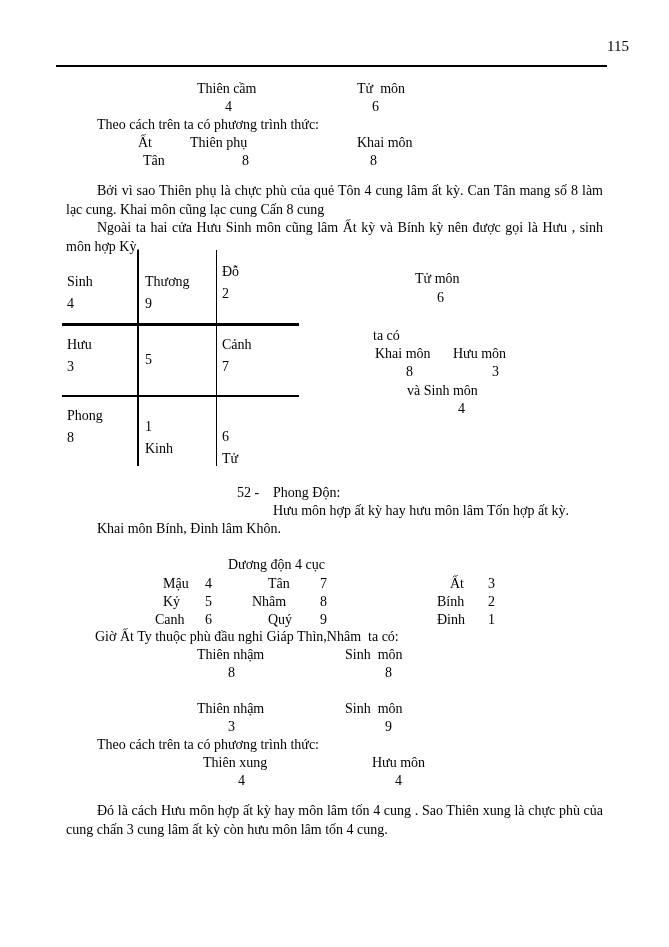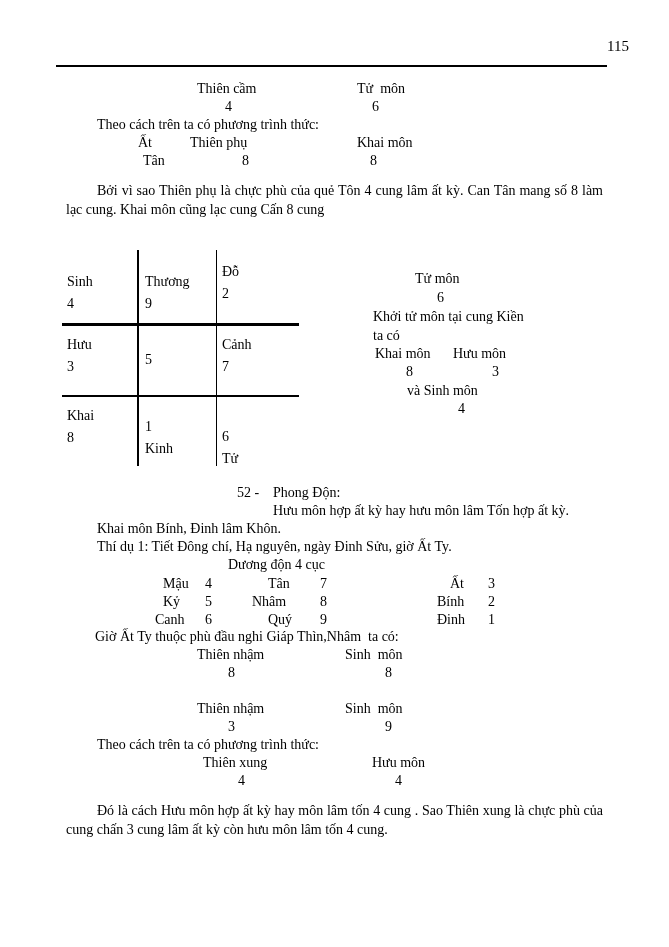--- a/index.html
+++ b/index.html
@@ -35,20 +35,21 @@
   <span class="t" style="left:225px;top:98px">4</span>
   <span class="t" style="left:372px;top:98px">6</span>
   <span class="t" style="left:97px;top:116px">Theo cách trên ta có phương trình thức:</span>
   <span class="t b" style="left:138px;top:134px">Ất</span>
   <span class="t b" style="left:190px;top:134px">Thiên phụ</span>
   <span class="t b" style="left:357px;top:134px">Khai môn</span>
   <span class="t" style="left:143px;top:152px">Tân</span>
   <span class="t b" style="left:242px;top:152px">8</span>
   <span class="t b" style="left:370px;top:152px">8</span>
   <p class="para" style="top:168px">Bởi vì sao Thiên phụ là chực phù của quẻ Tôn 4 cung lâm ất kỳ. Can Tân mang số 8 làm lạc cung. Khai môn cũng lạc cung Cấn 8 cung</p>
+  <p class="para" style="top:205px">Ngoài ta hai cửa Hưu Sinh môn cũng lâm Ất kỳ và Bính kỳ nên được gọi là Hưu , sinh môn hợp Kỳ.</p>
 
   <div class="grid">
     <div class="gl v1"></div>
     <div class="gl v2"></div>
     <div class="gl h1"></div>
     <div class="gl h2"></div>
     <div class="cell" style="left:5px;top:21px">
       <span>Sinh</span>
       <span>4</span>
     </div>
@@ -66,49 +67,47 @@
     </div>
     <div class="cell" style="left:83px;top:99px">
       <span>5</span>
       <span></span>
     </div>
     <div class="cell" style="left:160px;top:84px">
       <span>Cảnh</span>
       <span>7</span>
     </div>
     <div class="cell" style="left:5px;top:155px">
-      <span>Khai</span>
+      <span>Phong</span>
       <span>8</span>
     </div>
     <div class="cell" style="left:83px;top:166px">
       <span>1</span>
       <span>Kinh</span>
     </div>
     <div class="cell" style="left:160px;top:176px">
       <span>6</span>
       <span>Tử</span>
     </div>
   </div>
 
   <span class="t b" style="left:415px;top:270px">Tử môn</span>
   <span class="t b" style="left:437px;top:289px">6</span>
-  <span class="t" style="left:373px;top:308px">Khởi tử môn tại cung Kiền</span>
   <span class="t" style="left:373px;top:327px">ta có</span>
   <span class="t b" style="left:375px;top:345px">Khai môn</span>
   <span class="t b" style="left:453px;top:345px">Hưu môn</span>
   <span class="t" style="left:406px;top:363px">8</span>
   <span class="t" style="left:492px;top:363px">3</span>
   <span class="t" style="left:407px;top:382px"><span>và </span><span class="b">Sinh môn</span></span>
   <span class="t b" style="left:458px;top:400px">4</span>
 
   <span class="t" style="left:237px;top:484px">52 -</span>
   <span class="t" style="left:273px;top:484px">Phong Độn:</span>
   <span class="t" style="left:97px;top:520px">Khai môn Bính, Đinh lâm Khôn.</span>
   <span class="t" style="left:273px;top:502px">Hưu môn hợp ất kỳ hay hưu môn lâm Tốn hợp ất kỳ.</span>
-  <span class="t" style="left:97px;top:538px">Thí dụ 1: Tiết Đông chí, Hạ nguyên, ngày Đinh Sửu, giờ Ất Ty.</span>
   <span class="t" style="left:228px;top:556px">Dương độn 4 cục</span>
 
   <span class="t" style="left:163px;top:575px">Mậu</span>
   <span class="t" style="left:205px;top:575px">4</span>
   <span class="t" style="left:268px;top:575px">Tân</span>
   <span class="t" style="left:320px;top:575px">7</span>
   <span class="t" style="left:450px;top:575px">Ất</span>
   <span class="t" style="left:488px;top:575px">3</span>
 
   <span class="t" style="left:163px;top:593px">Kỷ</span>

